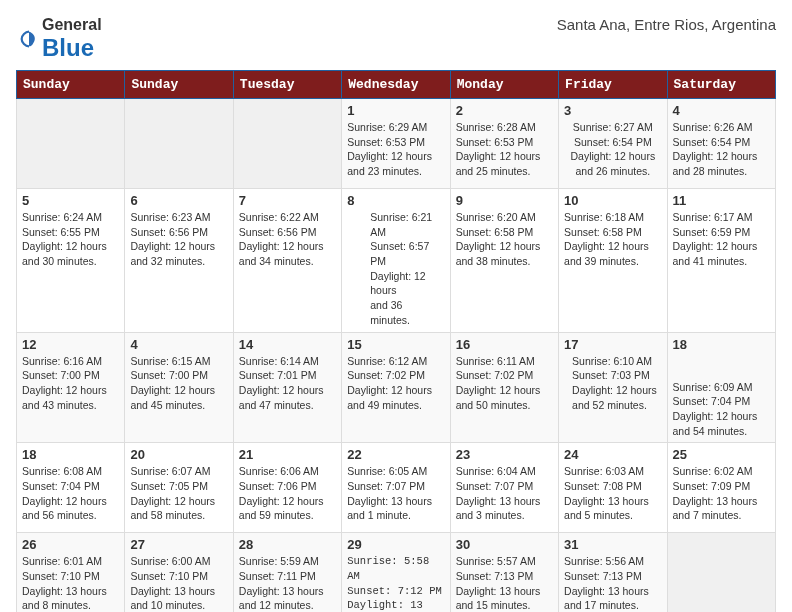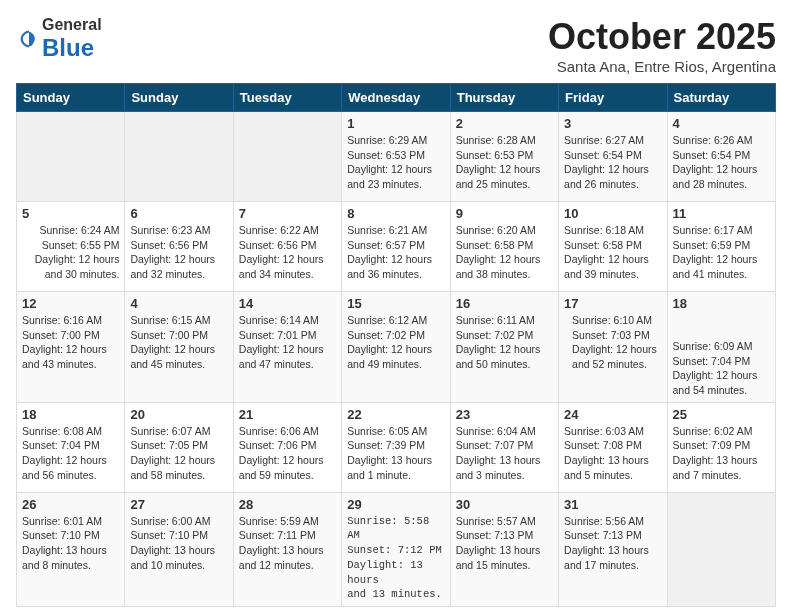--- a/index.html
+++ b/index.html
@@ -47,27 +47,28 @@
     .subtitle {
       font-size: 15px;
       color: #444;
     }
     .calendar {
       width: 100%;
       border-collapse: collapse;
       border: 1px solid #ccc;
     }
     .calendar th {
-      background-color: #0c4a6e;
+      background-color: #7f1d1d;
       color: #fff;
       font-size: 13px;
       font-weight: bold;
       text-align: left;
       padding: 6px 6px;
       border: 1px solid #2060a0;
+      font-family: Liberation Mono, monospace;
     }
     .calendar td {
       width: calc(100%/7);
       vertical-align: top;
       padding: 4px 5px;
       border: 1px solid #ddd;
       font-size: 11px;
       color: #333;
       background: #fff;
       height: 90px;
@@ -105,33 +106,32 @@
     <div>
       <div style="display:flex; align-items:baseline; gap:0;">
         <span class="logo-text-general">General</span>
       </div>
       <div>
         <span class="logo-text-blue">Blue</span>
       </div>
     </div>
   </div>
   <div class="title-block">
-    <div class="main-title">October 2025</div>
     <div class="subtitle">Santa Ana, Entre Rios, Argentina</div>
   </div>
 </div>
 
 <table class="calendar">
   <thead>
     <tr>
     <th>Sunday</th>
         <th>Sunday</th>
         <th>Tuesday</th>
         <th>Wednesday</th>
-        <th>Thursday</th>
+        <th>Monday</th>
         <th>Friday</th>
         <th>Saturday</th>
       </tr>
   </thead>
   <tbody id="calendar-body">
   <tr>
         <td class="empty-cell"></td>
         <td class="empty-cell"></td>
         <td class="empty-cell"></td>
         <td>
@@ -143,58 +143,58 @@
         </td>
         <td>
           <span class="day-number">2</span>
           <div class="day-info" style="white-space: pre-line;">Sunrise: 6:28 AM
 Sunset: 6:53 PM
 Daylight: 12 hours
 and 25 minutes.</div>
         </td>
         <td>
           <span class="day-number">3</span>
-          <div class="day-info" style="white-space: pre-line;">Sunrise: 6:27 AM
+          <div class="day-info" style="white-space: pre-line; text-align: center;">Sunrise: 6:27 AM
 Sunset: 6:54 PM
 Daylight: 12 hours
 and 26 minutes.</div>
         </td>
         <td>
           <span class="day-number">4</span>
           <div class="day-info" style="white-space: pre-line;">Sunrise: 6:26 AM
 Sunset: 6:54 PM
 Daylight: 12 hours
 and 28 minutes.</div>
         </td>
       </tr>
       <tr>
         <td>
           <span class="day-number">5</span>
-          <div class="day-info" style="white-space: pre-line; text-align: right;">Sunrise: 6:24 AM
+          <div class="day-info" style="white-space: pre-line;">Sunrise: 6:24 AM
 Sunset: 6:55 PM
 Daylight: 12 hours
 and 30 minutes.</div>
         </td>
         <td>
           <span class="day-number">6</span>
           <div class="day-info" style="white-space: pre-line;">Sunrise: 6:23 AM
 Sunset: 6:56 PM
 Daylight: 12 hours
 and 32 minutes.</div>
         </td>
         <td>
           <span class="day-number">7</span>
           <div class="day-info" style="white-space: pre-line;">Sunrise: 6:22 AM
 Sunset: 6:56 PM
 Daylight: 12 hours
 and 34 minutes.</div>
         </td>
         <td>
           <span class="day-number">8</span>
-          <div class="day-info" style="white-space: pre-line;">Sunrise: 6:21 AM
+          <div class="day-info" style="white-space: pre-line; margin-left: 23px;">Sunrise: 6:21 AM
 Sunset: 6:57 PM
 Daylight: 12 hours
 and 36 minutes.</div>
         </td>
         <td>
           <span class="day-number">9</span>
           <div class="day-info" style="white-space: pre-line;">Sunrise: 6:20 AM
 Sunset: 6:58 PM
 Daylight: 12 hours
 and 38 minutes.</div>
@@ -283,21 +283,21 @@
         <td>
           <span class="day-number">21</span>
           <div class="day-info" style="white-space: pre-line;">Sunrise: 6:06 AM
 Sunset: 7:06 PM
 Daylight: 12 hours
 and 59 minutes.</div>
         </td>
         <td>
           <span class="day-number">22</span>
           <div class="day-info" style="white-space: pre-line;">Sunrise: 6:05 AM
-Sunset: 7:39 PM
+Sunset: 7:07 PM
 Daylight: 13 hours
 and 1 minute.</div>
         </td>
         <td>
           <span class="day-number">23</span>
           <div class="day-info" style="white-space: pre-line;">Sunrise: 6:04 AM
 Sunset: 7:07 PM
 Daylight: 13 hours
 and 3 minutes.</div>
         </td>

